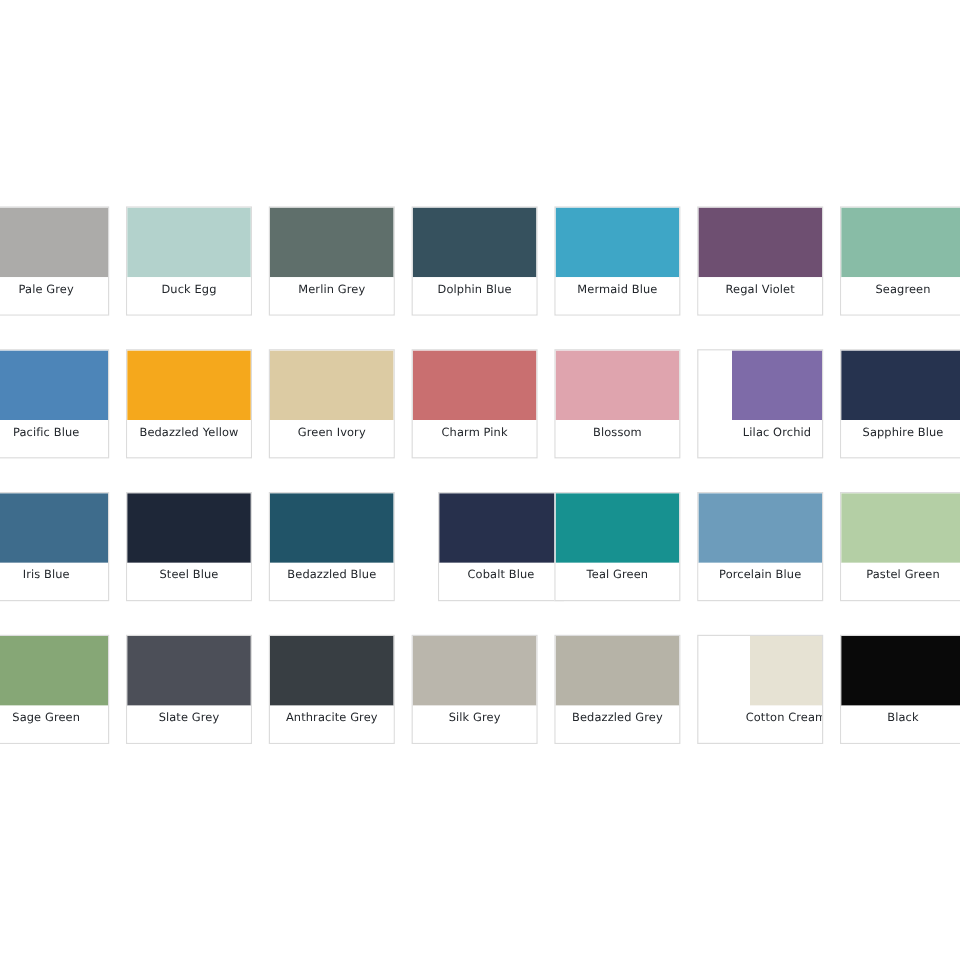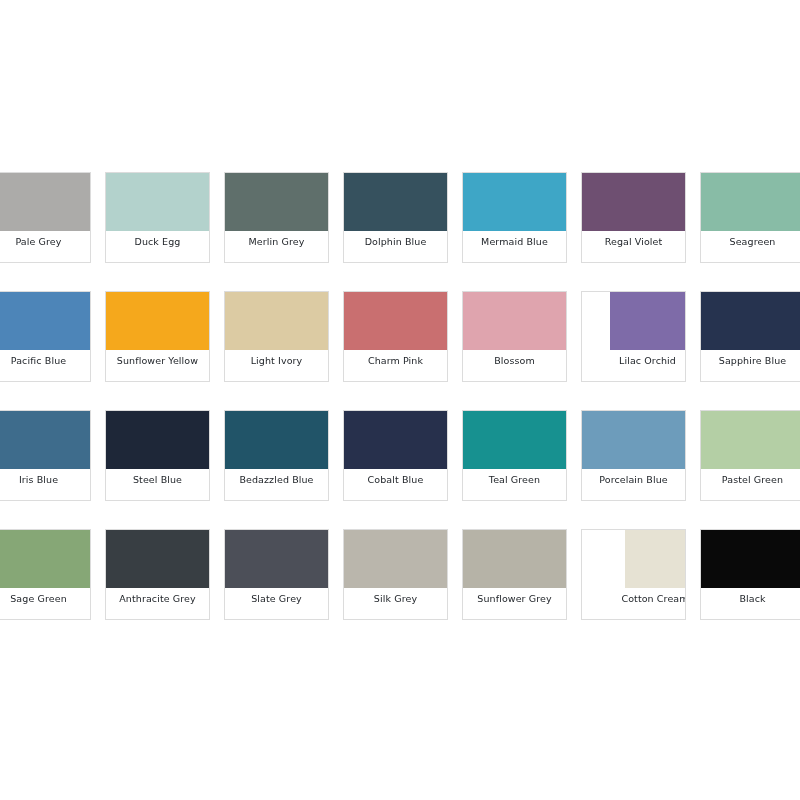--- a/index.html
+++ b/index.html
@@ -122,27 +122,27 @@
       </div>
       <div class="swatch-card" style="border-color: rgb(220, 220, 220);">
         <div class="swatch-color" style="background-color: rgb(77, 133, 184);"></div>
         <div class="swatch-label-band">
           <span class="swatch-label" style="color: rgb(34, 38, 43);">Pacific Blue</span>
         </div>
       </div>
       <div class="swatch-card" style="border-color: rgb(220, 220, 220);">
         <div class="swatch-color" style="background-color: rgb(245, 168, 28);"></div>
         <div class="swatch-label-band">
-          <span class="swatch-label" style="color: rgb(34, 38, 43);">Sunflower Yellow</span>
+          <span class="swatch-label" style="color: rgb(34, 38, 43);">Bedazzled Yellow</span>
         </div>
       </div>
       <div class="swatch-card" style="border-color: rgb(220, 220, 220);">
         <div class="swatch-color" style="background-color: rgb(220, 203, 163);"></div>
         <div class="swatch-label-band">
-          <span class="swatch-label" style="color: rgb(34, 38, 43);">Light Ivory</span>
+          <span class="swatch-label" style="color: rgb(34, 38, 43);">Green Ivory</span>
         </div>
       </div>
       <div class="swatch-card" style="border-color: rgb(220, 220, 220);">
         <div class="swatch-color" style="background-color: rgb(201, 111, 112);"></div>
         <div class="swatch-label-band">
           <span class="swatch-label" style="color: rgb(34, 38, 43); text-align: right;">Charm Pink</span>
         </div>
       </div>
       <div class="swatch-card" style="border-color: rgb(220, 220, 220);">
         <div class="swatch-color" style="background-color: rgb(223, 164, 174);"></div>
@@ -173,21 +173,21 @@
         <div class="swatch-label-band">
           <span class="swatch-label" style="color: rgb(34, 38, 43);">Steel Blue</span>
         </div>
       </div>
       <div class="swatch-card" style="border-color: rgb(220, 220, 220);">
         <div class="swatch-color" style="background-color: rgb(33, 84, 104);"></div>
         <div class="swatch-label-band">
           <span class="swatch-label" style="color: rgb(34, 38, 43);">Bedazzled Blue</span>
         </div>
       </div>
-      <div class="swatch-card" style="border-color: rgb(220, 220, 220);">
+      <div class="swatch-card" style="border-color: rgb(220, 220, 220); margin-left: 22px;">
         <div class="swatch-color" style="background-color: rgb(39, 48, 76);"></div>
         <div class="swatch-label-band">
           <span class="swatch-label" style="color: rgb(34, 38, 43);">Cobalt Blue</span>
         </div>
       </div>
       <div class="swatch-card" style="border-color: rgb(220, 220, 220);">
         <div class="swatch-color" style="background-color: rgb(23, 145, 144);"></div>
         <div class="swatch-label-band">
           <span class="swatch-label" style="color: rgb(34, 38, 43); text-align: center;">Teal Green</span>
         </div>
@@ -204,41 +204,41 @@
           <span class="swatch-label" style="color: rgb(34, 38, 43);">Pastel Green</span>
         </div>
       </div>
       <div class="swatch-card" style="border-color: rgb(220, 220, 220);">
         <div class="swatch-color" style="background-color: rgb(134, 167, 118);"></div>
         <div class="swatch-label-band">
           <span class="swatch-label" style="color: rgb(34, 38, 43);">Sage Green</span>
         </div>
       </div>
       <div class="swatch-card" style="border-color: rgb(220, 220, 220);">
+        <div class="swatch-color" style="background-color: rgb(76, 79, 88);"></div>
+        <div class="swatch-label-band">
+          <span class="swatch-label" style="color: rgb(34, 38, 43);">Slate Grey</span>
+        </div>
+      </div>
+      <div class="swatch-card" style="border-color: rgb(220, 220, 220);">
         <div class="swatch-color" style="background-color: rgb(56, 62, 67);"></div>
         <div class="swatch-label-band">
           <span class="swatch-label" style="color: rgb(34, 38, 43);">Anthracite Grey</span>
         </div>
       </div>
       <div class="swatch-card" style="border-color: rgb(220, 220, 220);">
-        <div class="swatch-color" style="background-color: rgb(76, 79, 88);"></div>
-        <div class="swatch-label-band">
-          <span class="swatch-label" style="color: rgb(34, 38, 43);">Slate Grey</span>
-        </div>
-      </div>
-      <div class="swatch-card" style="border-color: rgb(220, 220, 220);">
         <div class="swatch-color" style="background-color: rgb(186, 182, 172);"></div>
         <div class="swatch-label-band">
           <span class="swatch-label" style="color: rgb(34, 38, 43);">Silk Grey</span>
         </div>
       </div>
       <div class="swatch-card" style="border-color: rgb(220, 220, 220);">
         <div class="swatch-color" style="background-color: rgb(182, 179, 167);"></div>
         <div class="swatch-label-band">
-          <span class="swatch-label" style="color: rgb(34, 38, 43);">Sunflower Grey</span>
+          <span class="swatch-label" style="color: rgb(34, 38, 43);">Bedazzled Grey</span>
         </div>
       </div>
       <div class="swatch-card" style="border-color: rgb(220, 220, 220); padding-left: 43px;">
         <div class="swatch-color" style="background-color: rgb(230, 226, 211);"></div>
         <div class="swatch-label-band">
           <span class="swatch-label" style="color: rgb(34, 38, 43);">Cotton Cream</span>
         </div>
       </div>
       <div class="swatch-card" style="border-color: rgb(220, 220, 220);">
         <div class="swatch-color" style="background-color: rgb(9, 9, 9);"></div>

